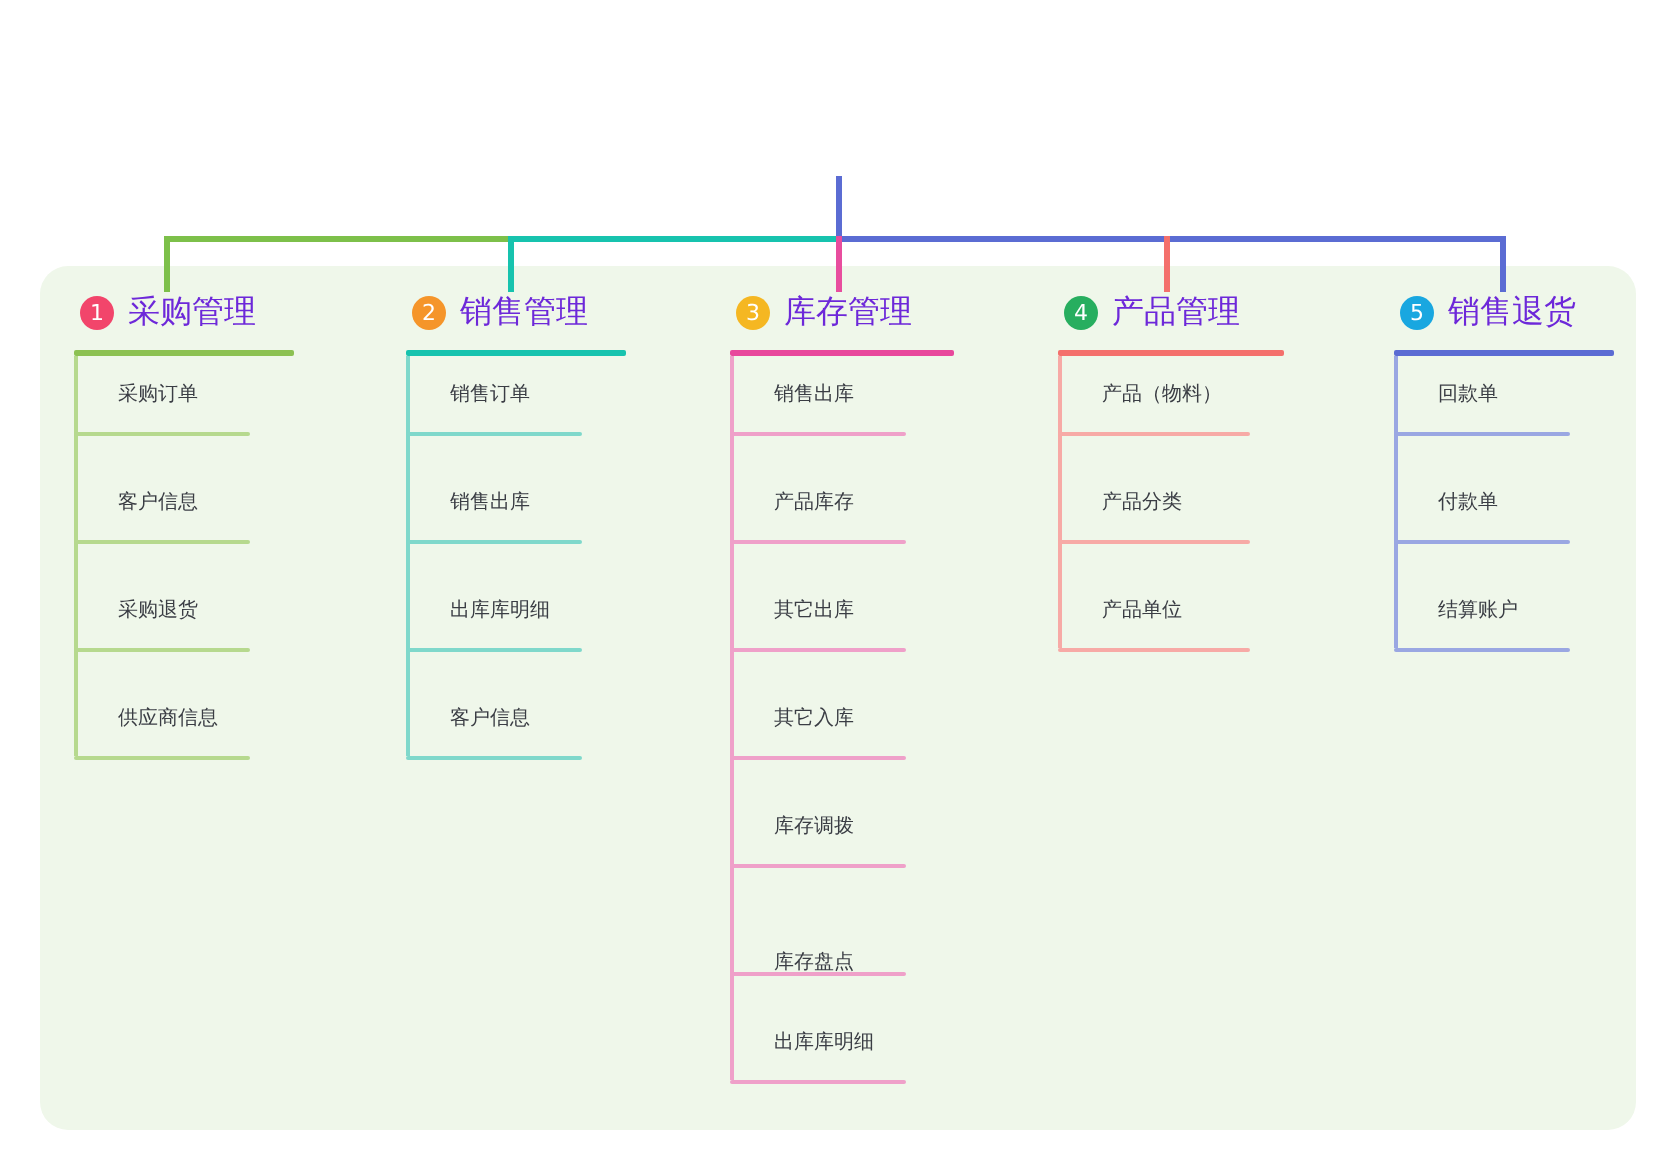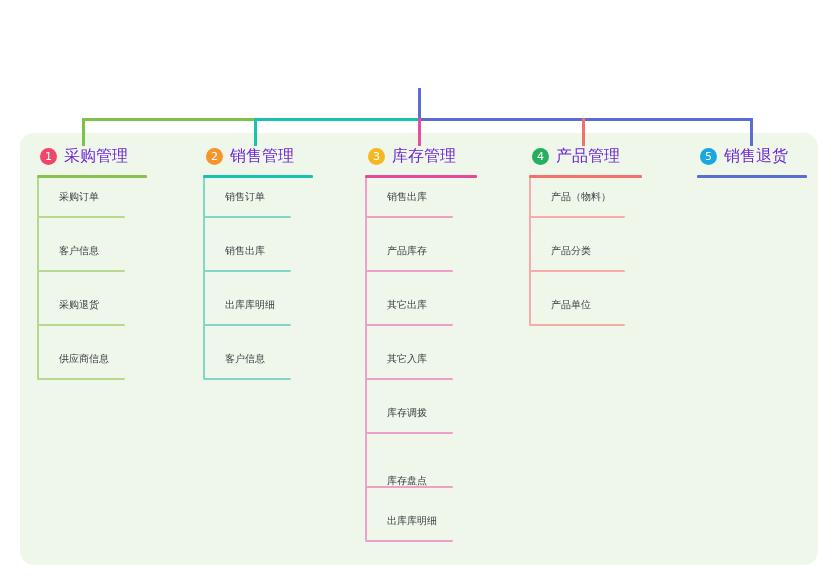--- a/index.html
+++ b/index.html
@@ -175,15 +175,24 @@
           <div class="leaf-label" style="top: 120px;">产品单位</div>
           <div class="leaf-rule" style="top: 146px; width: 96px; background: rgb(247, 170, 166);"></div>
         </div>
       </div>
       <div class="col" style="left: 697px;">
         <div class="col-head">
           <span class="badge" style="background: rgb(25, 167, 224);">5</span>
           <span class="col-title">销售退货</span>
         </div>
         <div class="head-rule" style="width: 110px; background: rgb(91, 108, 211);"></div>
+        <div class="items" style="height: 150px;">
+          <div class="spine" style="height: 146px; background: rgb(154, 167, 226);"></div>
+          <div class="leaf-label" style="top: 12px;">回款单</div>
+          <div class="leaf-rule" style="top: 38px; width: 88px; background: rgb(154, 167, 226);"></div>
+          <div class="leaf-label" style="top: 66px;">付款单</div>
+          <div class="leaf-rule" style="top: 92px; width: 88px; background: rgb(154, 167, 226);"></div>
+          <div class="leaf-label" style="top: 120px;">结算账户</div>
+          <div class="leaf-rule" style="top: 146px; width: 88px; background: rgb(154, 167, 226);"></div>
+        </div>
       </div>
     </div>
 </div>
 
 </body></html>

